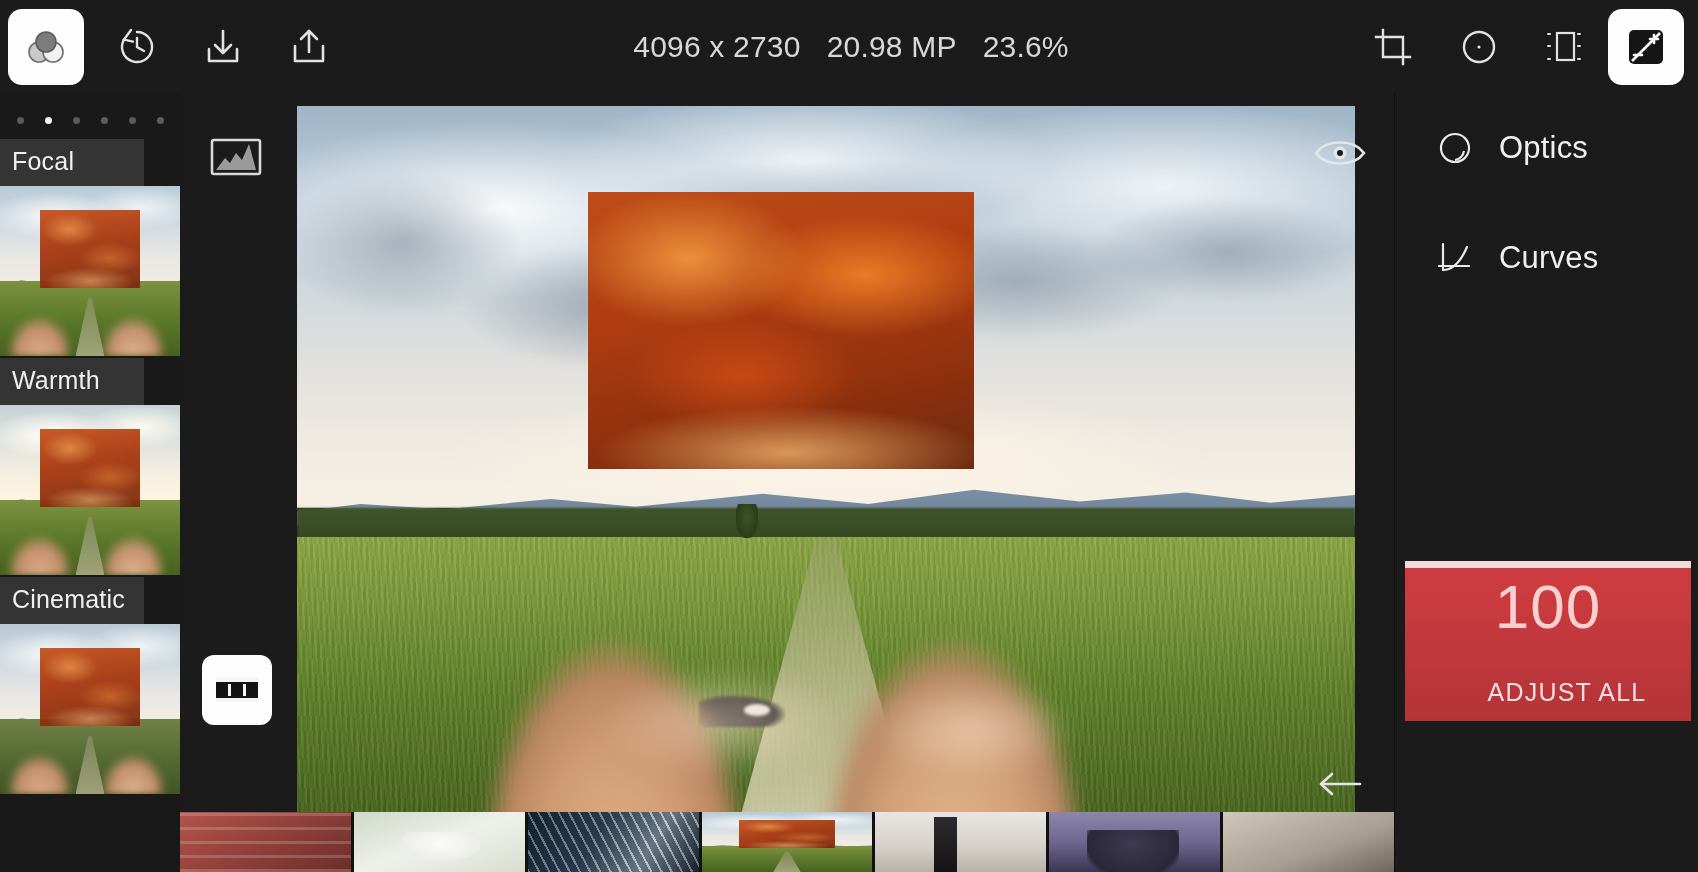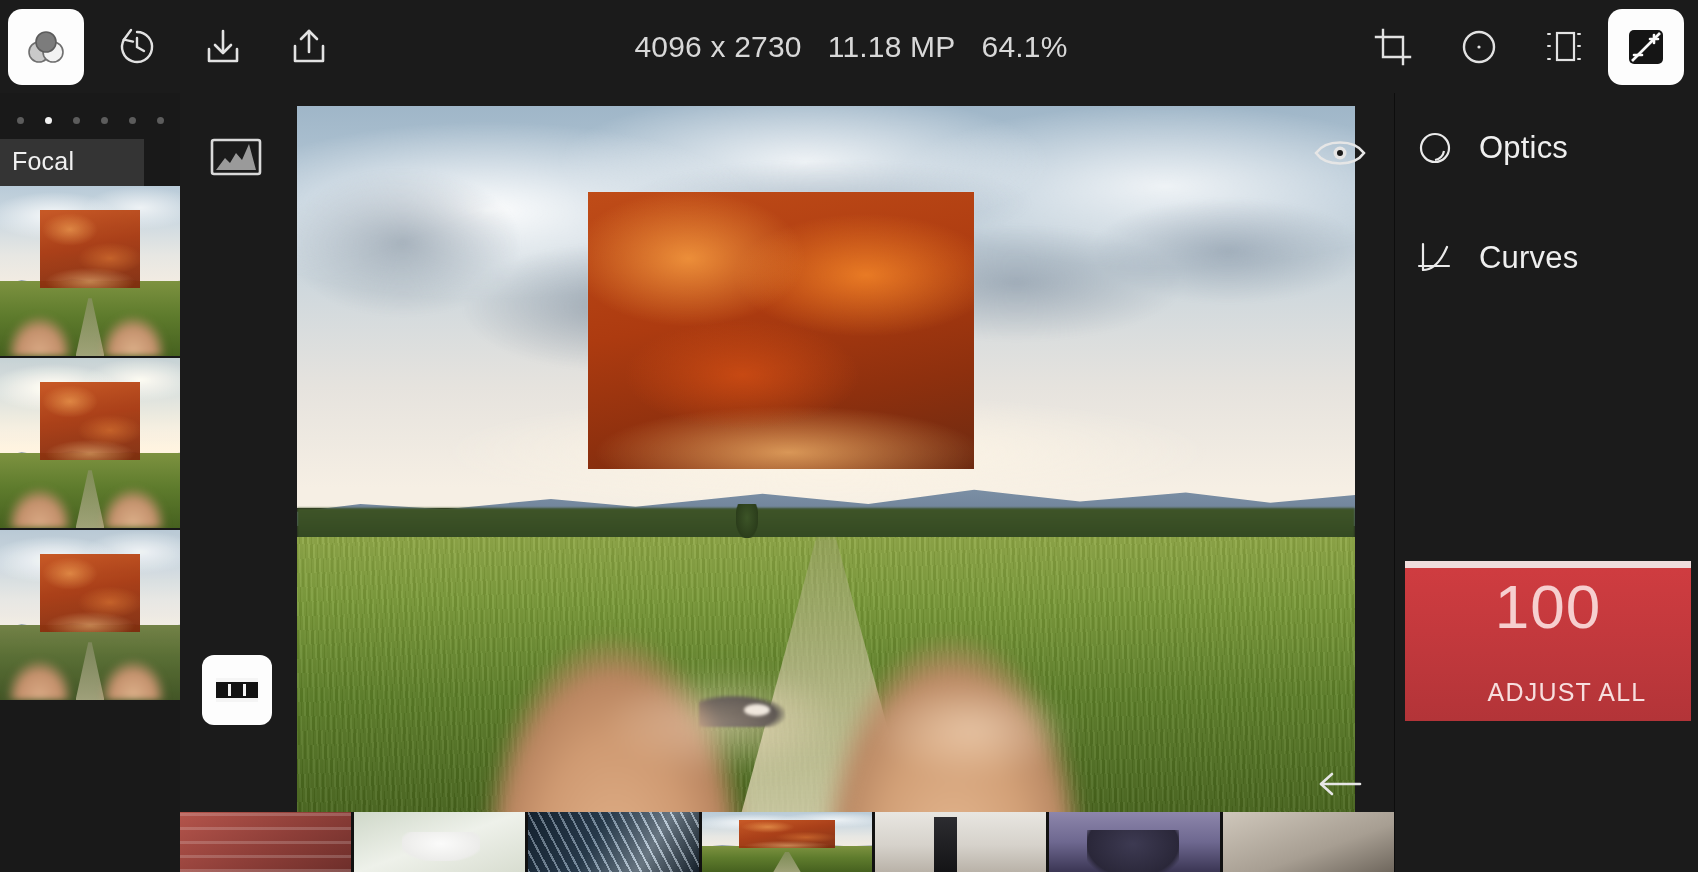--- a/index.html
+++ b/index.html
@@ -229,21 +229,21 @@
     display:flex; align-items:center; justify-content:center; cursor:pointer;
   }
   #back-btn{
     position:absolute; right:22px; bottom:62px; width:64px; height:52px;
     display:flex; align-items:center; justify-content:center; cursor:pointer;
   }
 
   
   #rightpanel{
     position:absolute; left:1394px; top:93px; width:304px; height:779px;
-    background:#1b1b1b; border-left:1px solid #0d0d0d;
+    background:#1b1b1b; border-left:1px solid #0d0d0d;padding-left:20px;
   }
   .tool{
     height:110px; display:flex; align-items:center; gap:22px;
     padding-left:18px; cursor:pointer;
   }
   .tool-ico{ width:44px; display:flex; align-items:center; justify-content:center; }
   .tool-label{ font-size:31px; color:#efefef; letter-spacing:.2px; }
   #adjust-all{
     position:absolute; left:10px; top:468px; width:286px; height:160px;
     background:linear-gradient(180deg,#cf3c40 0%,#c0383c 55%,#b33438 100%);
@@ -317,22 +317,22 @@
     <div class="tb-btn" title="Share">
       <svg width="44" height="46" viewBox="0 0 44 46" fill="none" stroke="#e2e2e2" stroke-width="2.6" stroke-linecap="round" stroke-linejoin="round">
         <line x1="22" y1="28" x2="22" y2="7"></line>
         <polyline points="14,15 22,7 30,15"></polyline>
         <polyline points="8,22 8,37 36,37 36,22"></polyline>
       </svg>
     </div>
 
     <div id="topinfo">
       <span>4096 x 2730</span>
-      <span>11.18 MP</span>
-      <span>64.1%</span>
+      <span>20.98 MP</span>
+      <span>23.6%</span>
     </div>
 
     <div class="tb-right">
       <div class="tb-btn" title="Crop">
         <svg width="44" height="44" viewBox="0 0 44 44" fill="none" stroke="#e2e2e2" stroke-width="2.4" stroke-linecap="square">
           <path d="M12 5 L12 32 L39 32"></path>
           <path d="M5 12 L32 12 L32 39"></path>
         </svg>
       </div>
       <div class="tb-btn" title="Radial">
@@ -386,33 +386,35 @@
             <div class="mtn"></div>
             <div class="field"></div>
           <div class="path"></div>
             <div class="overlay"></div>
             <div class="fingers"></div>
         </div>
       </div>
     </div>
 
     <div class="preset">
+      <div class="preset-label">Warmth</div>
       <div class="preset-thumb">
         <div class="mini warm">
           <div class="sky"></div>
             <div class="mtn"></div>
             <div class="field"></div>
           <div class="path"></div>
             <div class="overlay"></div>
             <div class="fingers"></div>
         </div>
       </div>
     </div>
 
     <div class="preset">
+      <div class="preset-label">Cinematic</div>
       <div class="preset-thumb">
         <div class="mini cine">
           <div class="sky"></div>
             <div class="mtn"></div>
             <div class="field"></div>
           <div class="path"></div>
             <div class="overlay"></div>
             <div class="fingers"></div>
         </div>
       </div>

